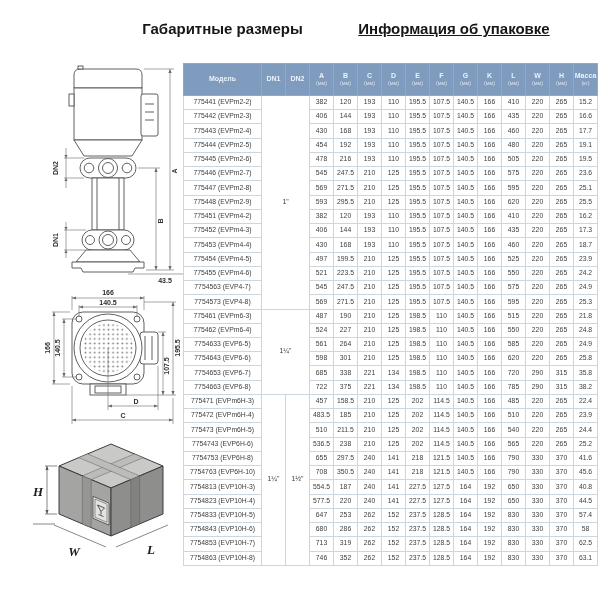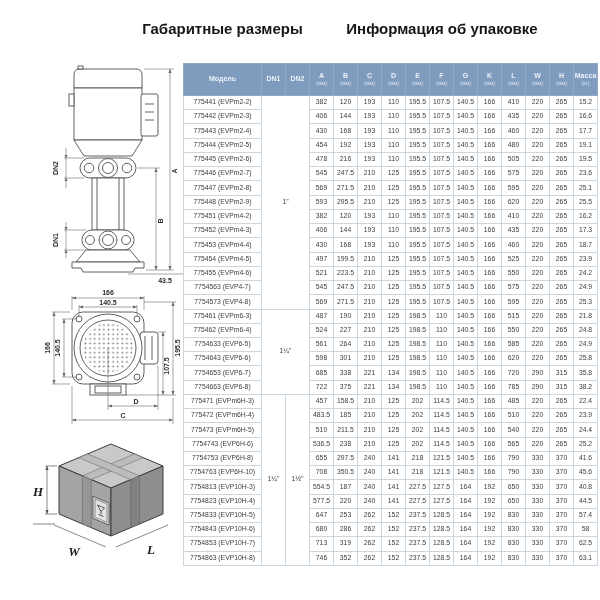--- a/index.html
+++ b/index.html
@@ -1,19 +1,19 @@
 <!DOCTYPE html>
 <html><head>
 <meta charset="utf-8">
 <style>
   * { margin:0; padding:0; box-sizing:border-box; }
   body { width:600px; height:600px; background:#ffffff; font-family:"Liberation Sans", sans-serif; position:relative; overflow:hidden; }
   .title { position:absolute; top:20px; font-size:15px; font-weight:600; color:#161616; text-align:center; }
   #title-left { left:118px; width:165px;margin-left:22px; }
-  #title-right { left:342px; width:200px; }
+  #title-right { left:354px; width:200px;text-decoration:underline; }
 
   
   .draw { position:absolute; }
   #svg-side { left:28px; top:64px; }
   #svg-top  { left:28px; top:286px; }
   #svg-box  { left:33px; top:430px; }
   svg text { font-family:"Liberation Sans", sans-serif; }
   .dimtxt { font-size:7px; fill:#2e2e2e; font-weight:600; }
   .boxlbl { font-family:"Liberation Serif", serif; font-size:13px; font-style:italic; font-weight:bold; fill:#1d1d1d; }
 

